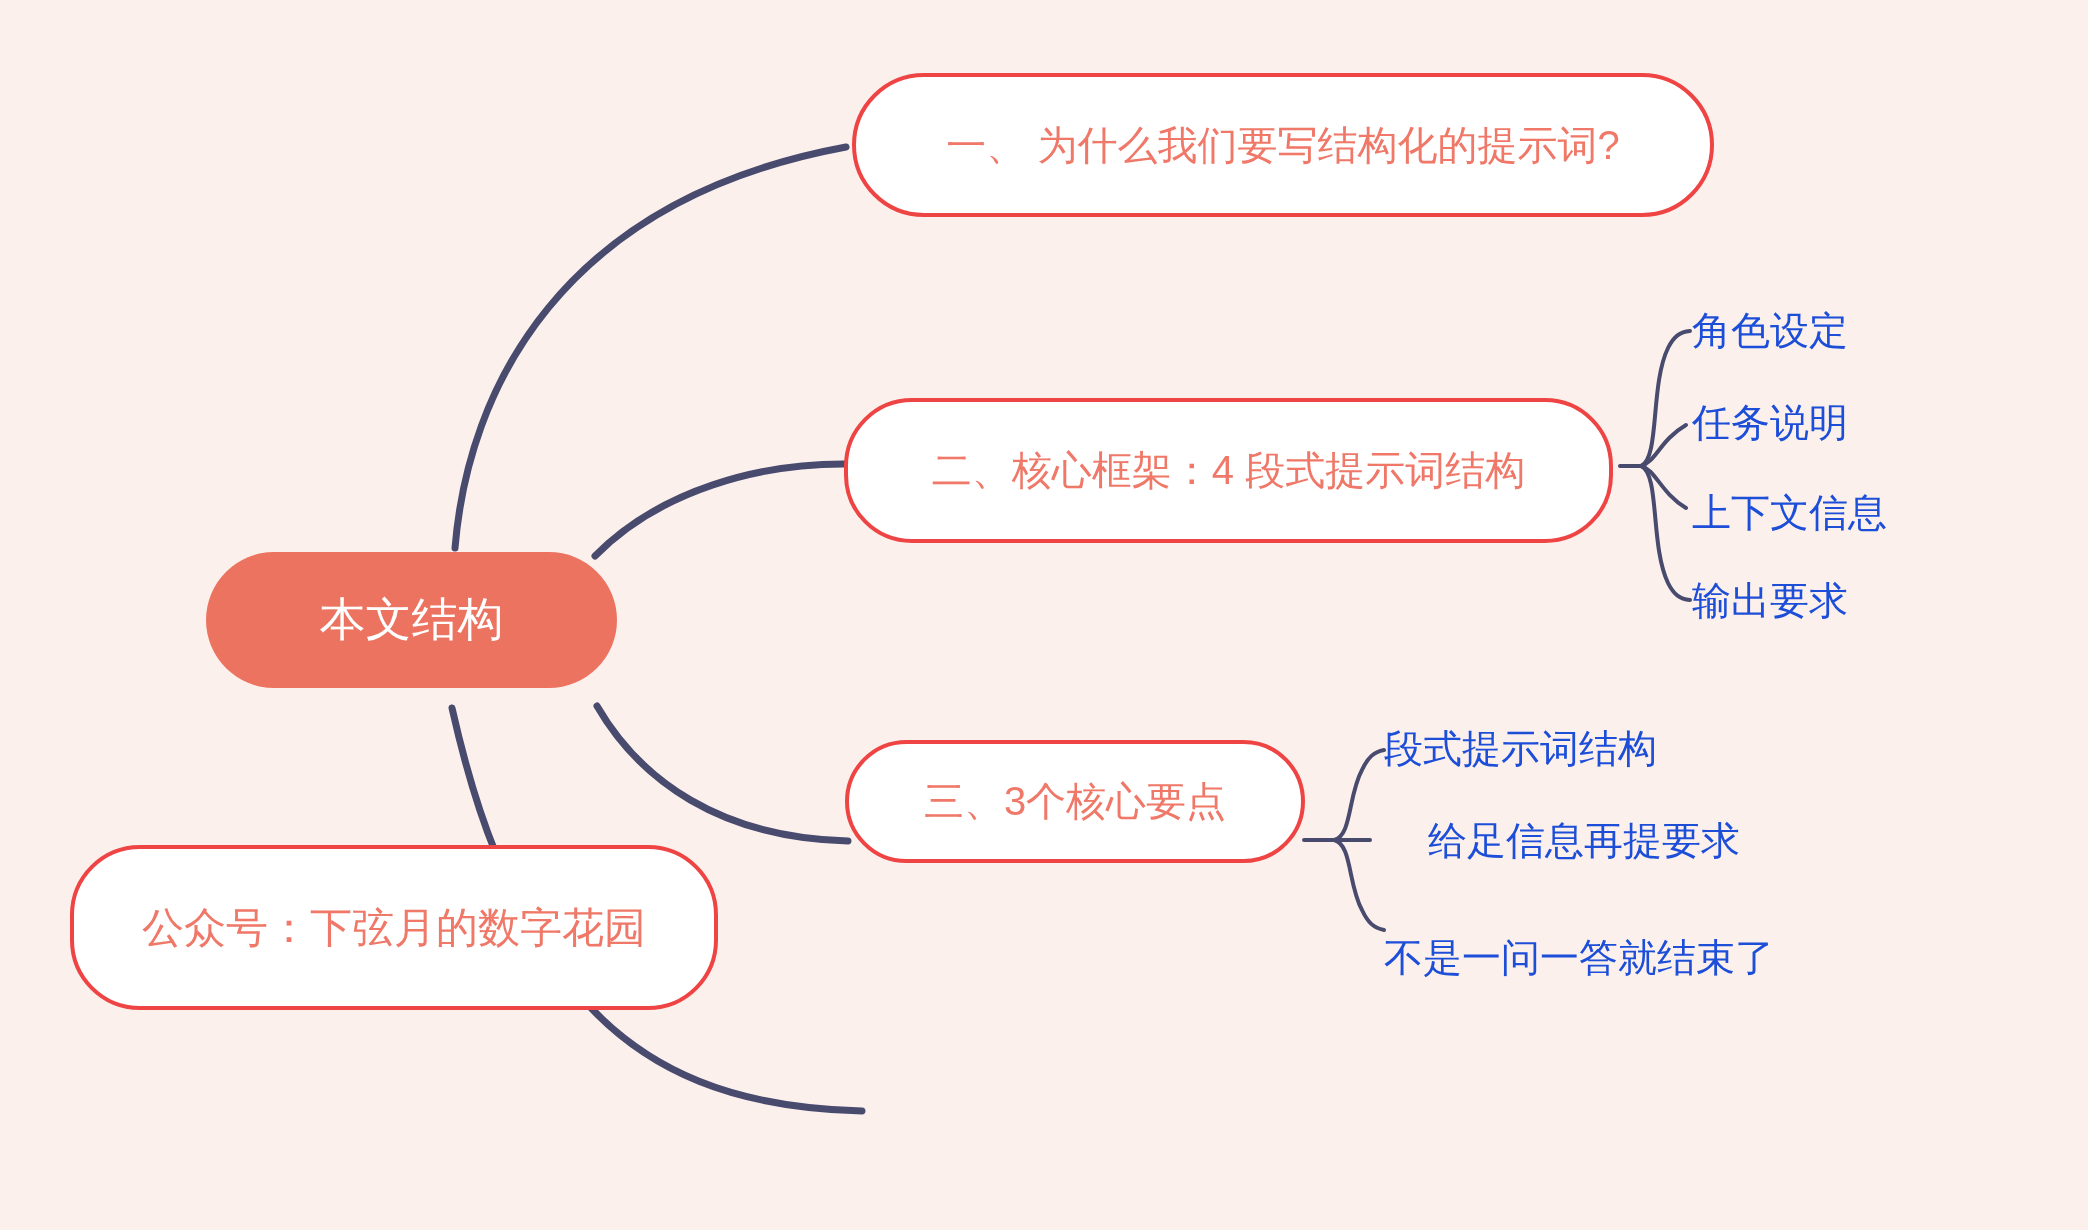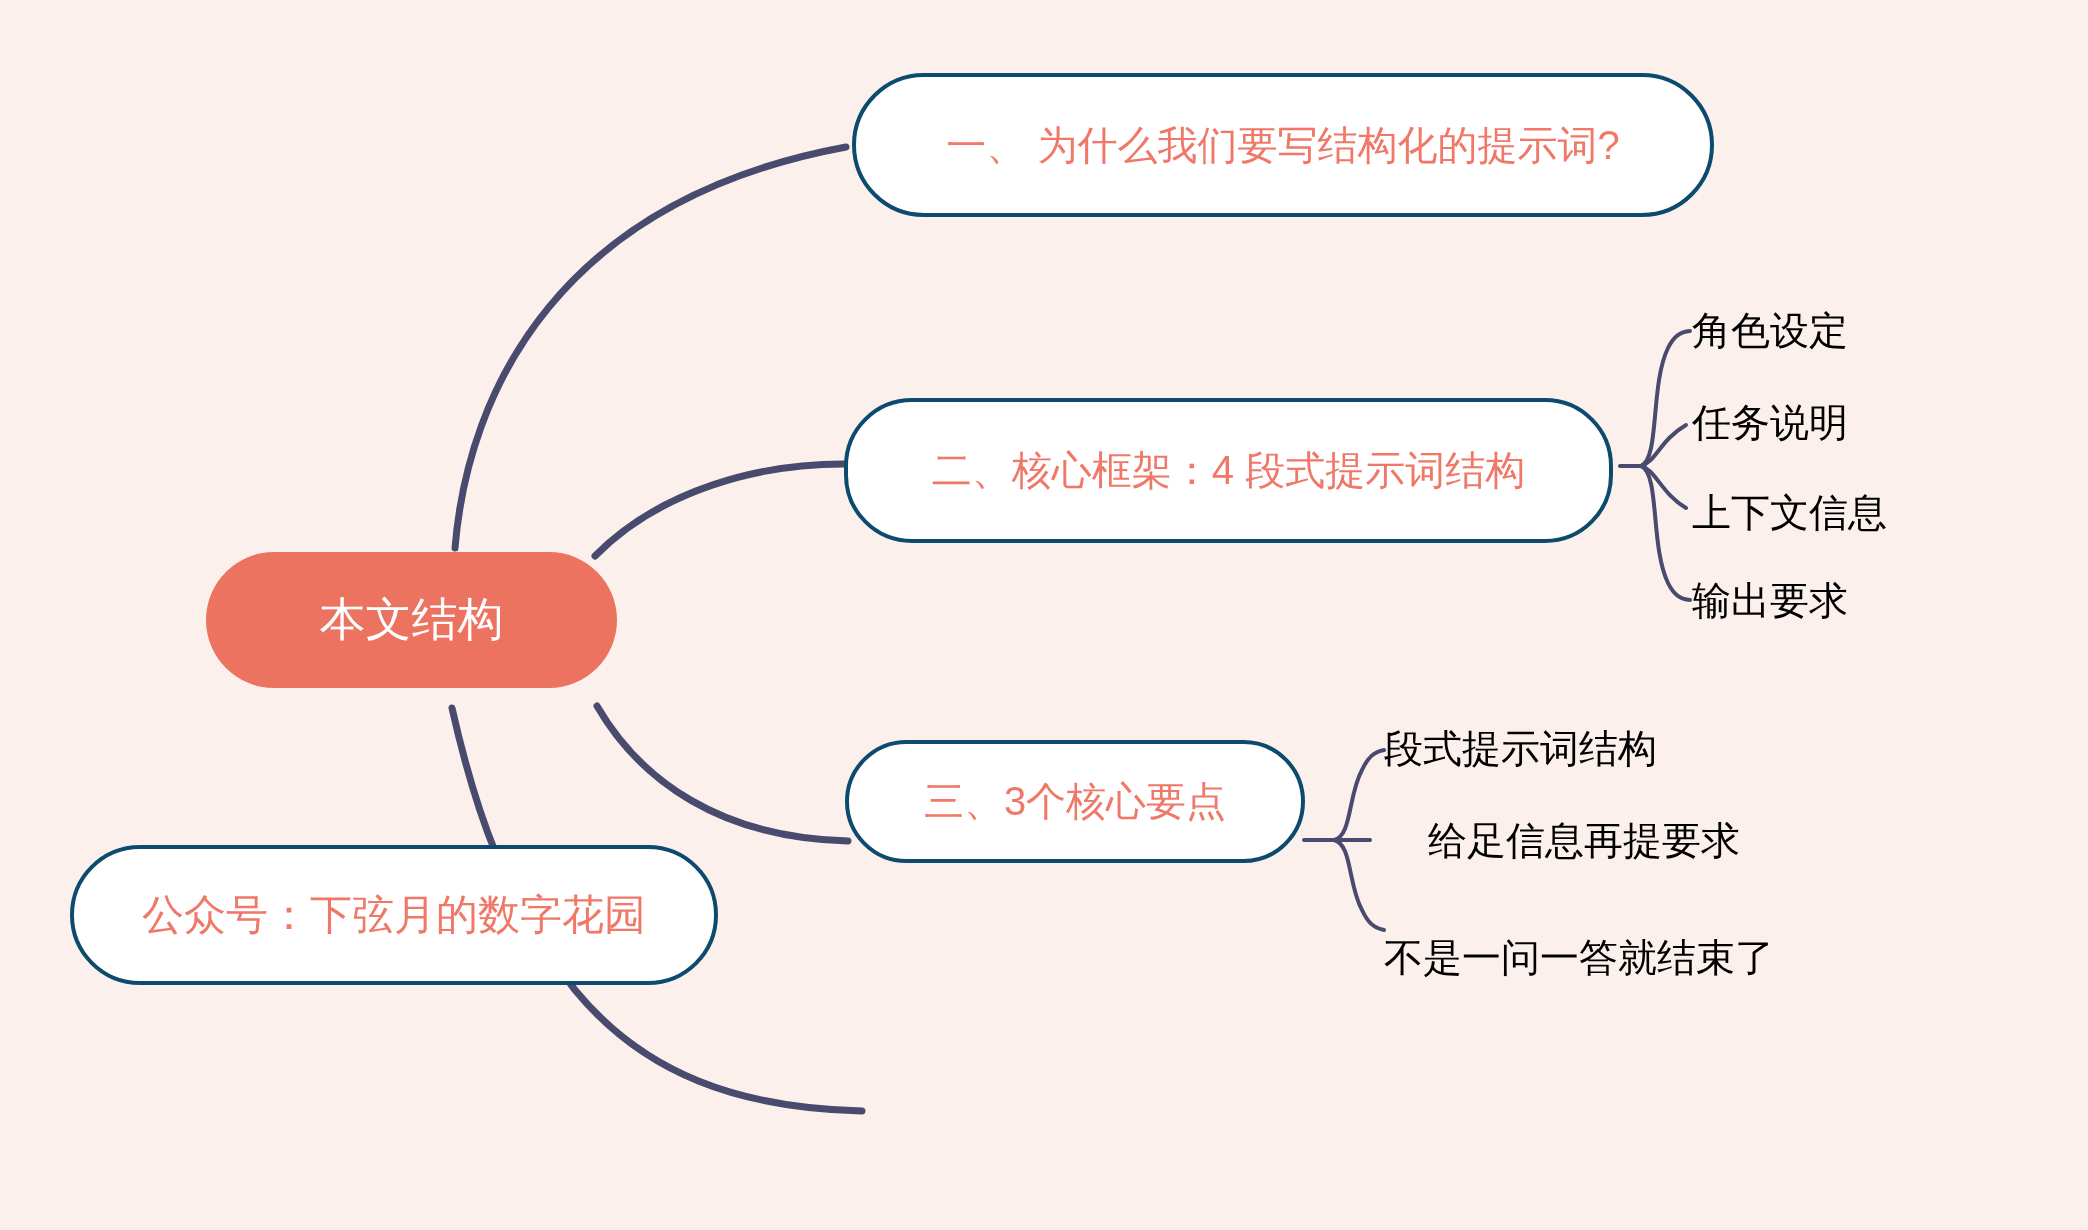--- a/index.html
+++ b/index.html
@@ -29,33 +29,33 @@
   .central-topic {
     left: 206px; top: 552px;
     width: 411px; height: 136px;
     background: #ec7360;
     border-radius: 79px;
     color: #ffffff;
     font-size: 46px;
   }
   .main-topic {
     background: #ffffff;
-    border: 4px solid #0c4a6e;
+    border: 4px solid #ef4444;
     color: #ef7868;
     font-size: 40px;
   }
   .topic-1 { left: 852px;  top: 73px;   width: 862px;  height: 144px; border-radius: 72px; }
   .topic-2 { left: 844px;  top: 398px;  width: 769px;  height: 145px; border-radius: 68px; }
   .topic-3 { left: 845px;  top: 740px;  width: 460px;  height: 123px; border-radius: 62px; }
   .topic-4 { left: 858px;  top: 1040px; width: 1144px; height: 142px; border-radius: 71px; }
-  .floating-topic { left: 70px; top: 845px; width: 648px; height: 140px; border-radius: 70px; font-size: 42px; }
+  .floating-topic { left: 70px; top: 845px; width: 648px; height: 165px; border-radius: 70px; font-size: 42px; }
   .subtopic {
     position: absolute;
     z-index: 2;
-    color: #000000;
+    color: #1d4ed8;
     font-size: 39px;
     line-height: 48px;
     white-space: nowrap;
   }
   .sub-b2 { left: 1692px; }
   .sub-b3 { left: 1384px; }
   .sub-b2-0 { top: 307px; }
   .sub-b2-1 { top: 399px; }
   .sub-b2-2 { top: 489px; }
   .sub-b2-3 { top: 577px; }

